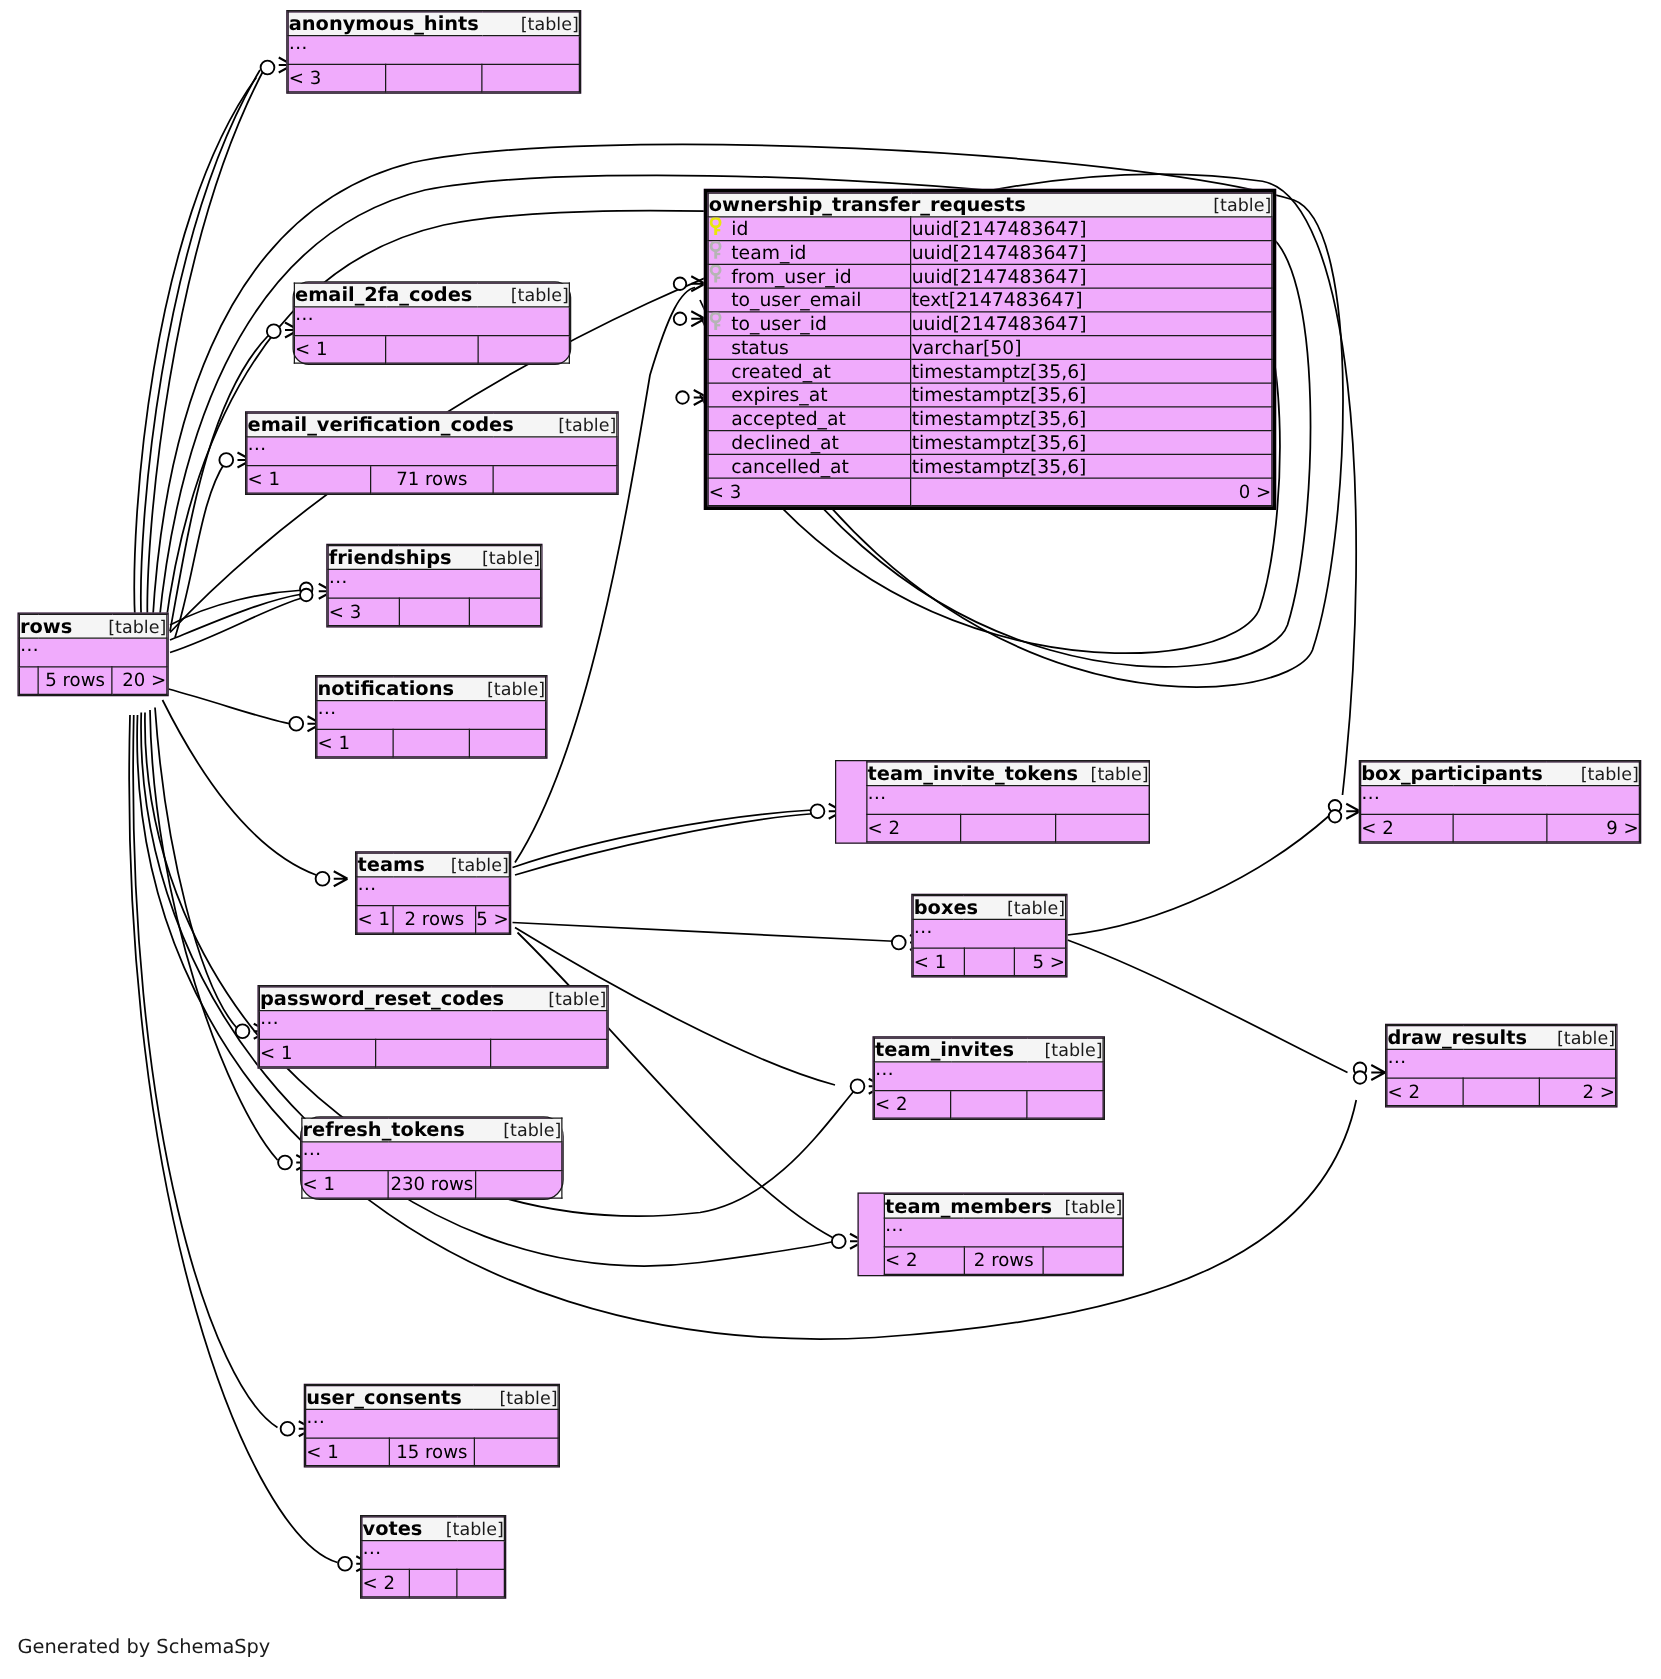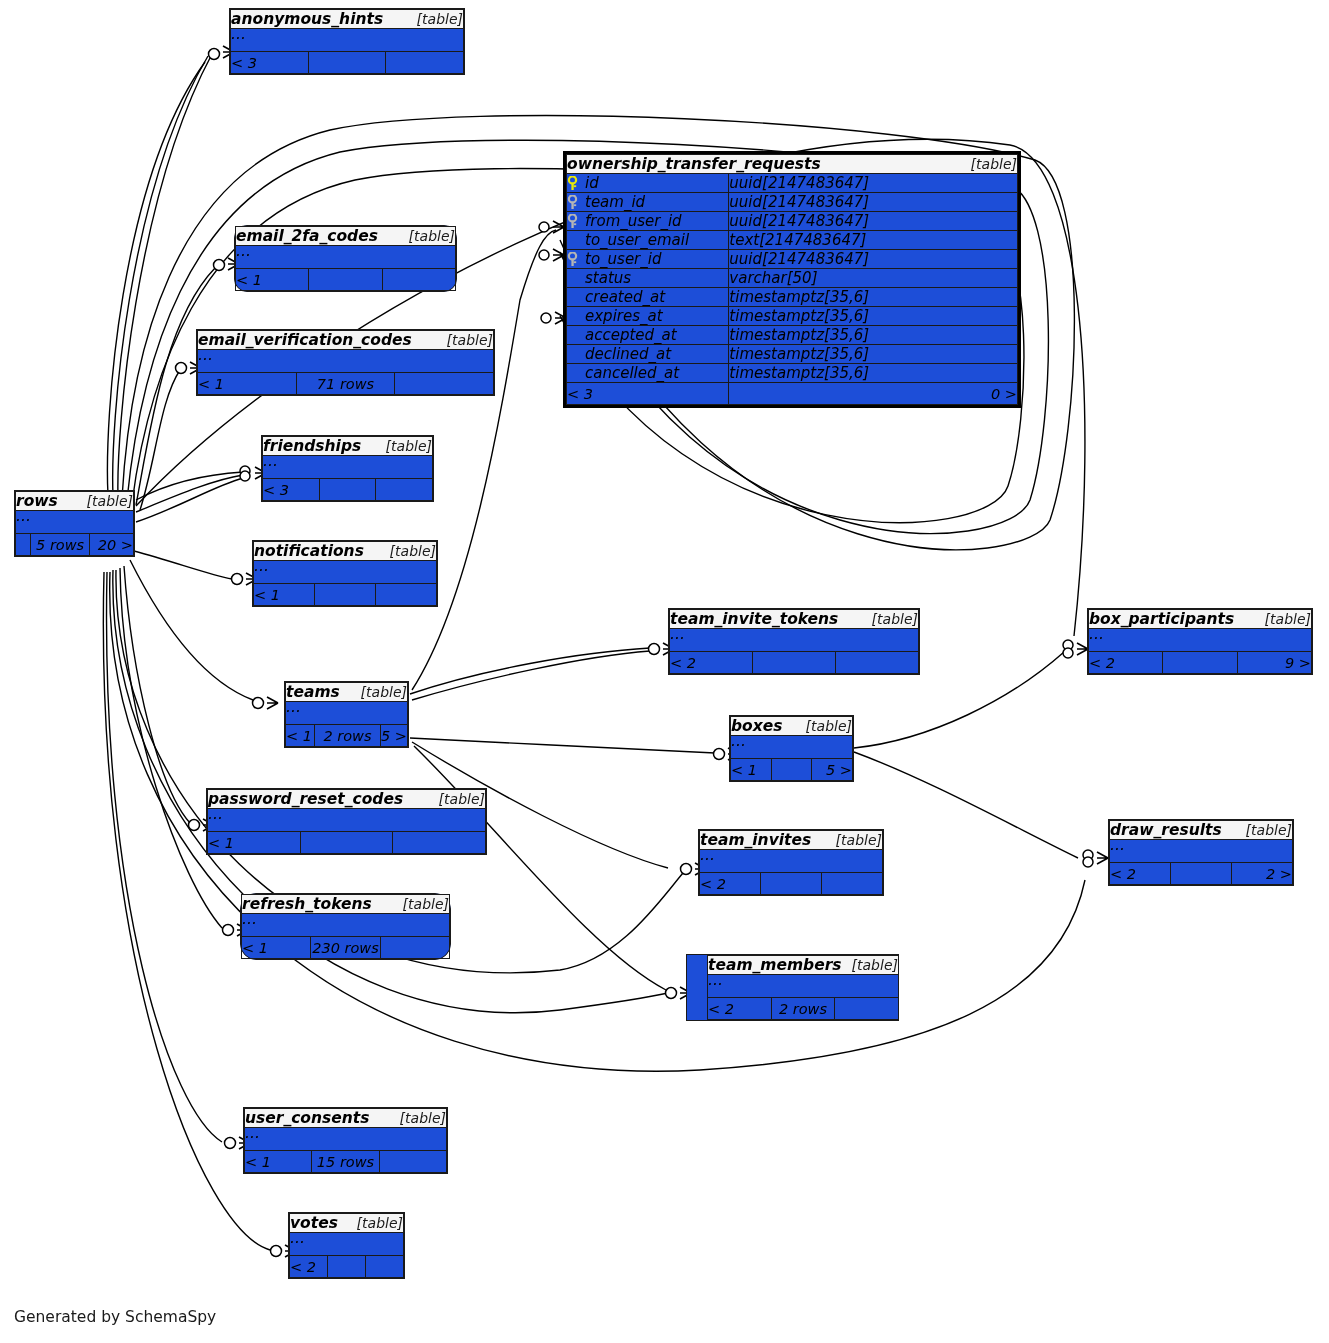--- a/index.html
+++ b/index.html
@@ -25,23 +25,22 @@
     left: 0;
     top: 0;
     width: 1329px;
     height: 1343px;
     pointer-events: none;
   }
   .table-node {
     position: absolute;
     box-sizing: border-box;
     border: 1px solid #1a1a1a;
-    background: #1d4ed8;
+    background: #f0abfc;
     border-collapse: collapse;
-    font-style: italic;
   }
   .table-node.emphasis {
     border: 3px solid #000000;
   }
   .tbl {
     border-collapse: collapse;
     width: 100%;
     table-layout: auto;
   }
   .tbl td, .tbl th {
@@ -100,21 +99,21 @@
   }
   .col-type-cell {
     font-size: 15px;
     padding: 3px 8px 4px 8px;
     white-space: nowrap;
     color: #000;
     text-align: left;
   }
   .col-name-inner {
     display: flex;
-    align-items: center;
+    align-items: flex-start;
     gap: 7px;
   }
   .keyslot {
     width: 11px;
     height: 15px;
     display: inline-block;
     flex: 0 0 11px;
   }
   .key-icon { display:block; }
 
@@ -523,21 +522,21 @@
           </tr>
       <tr>
         <td class="foot-cell foot-left">&lt; 1</td>
         <td class="foot-cell foot-mid"></td>
         <td class="foot-cell foot-right"></td>
       </tr>
     </tbody>
       </table>
   </div>
 
-  <div class="table-node" style="left:668px; top:608px; width:252px;">
+  <div class="table-node" style="left:668px; top:608px; width:252px;padding-left:24px;">
     <table class="tbl f3">
       <tbody>
           <tr>
         <td class="hdr-cell" colspan="3">
           <div class="hdr-inner">
             <span class="tname">team_invite_tokens</span>
             <span class="ttype">[table]</span>
           </div>
         </td>
       </tr>

